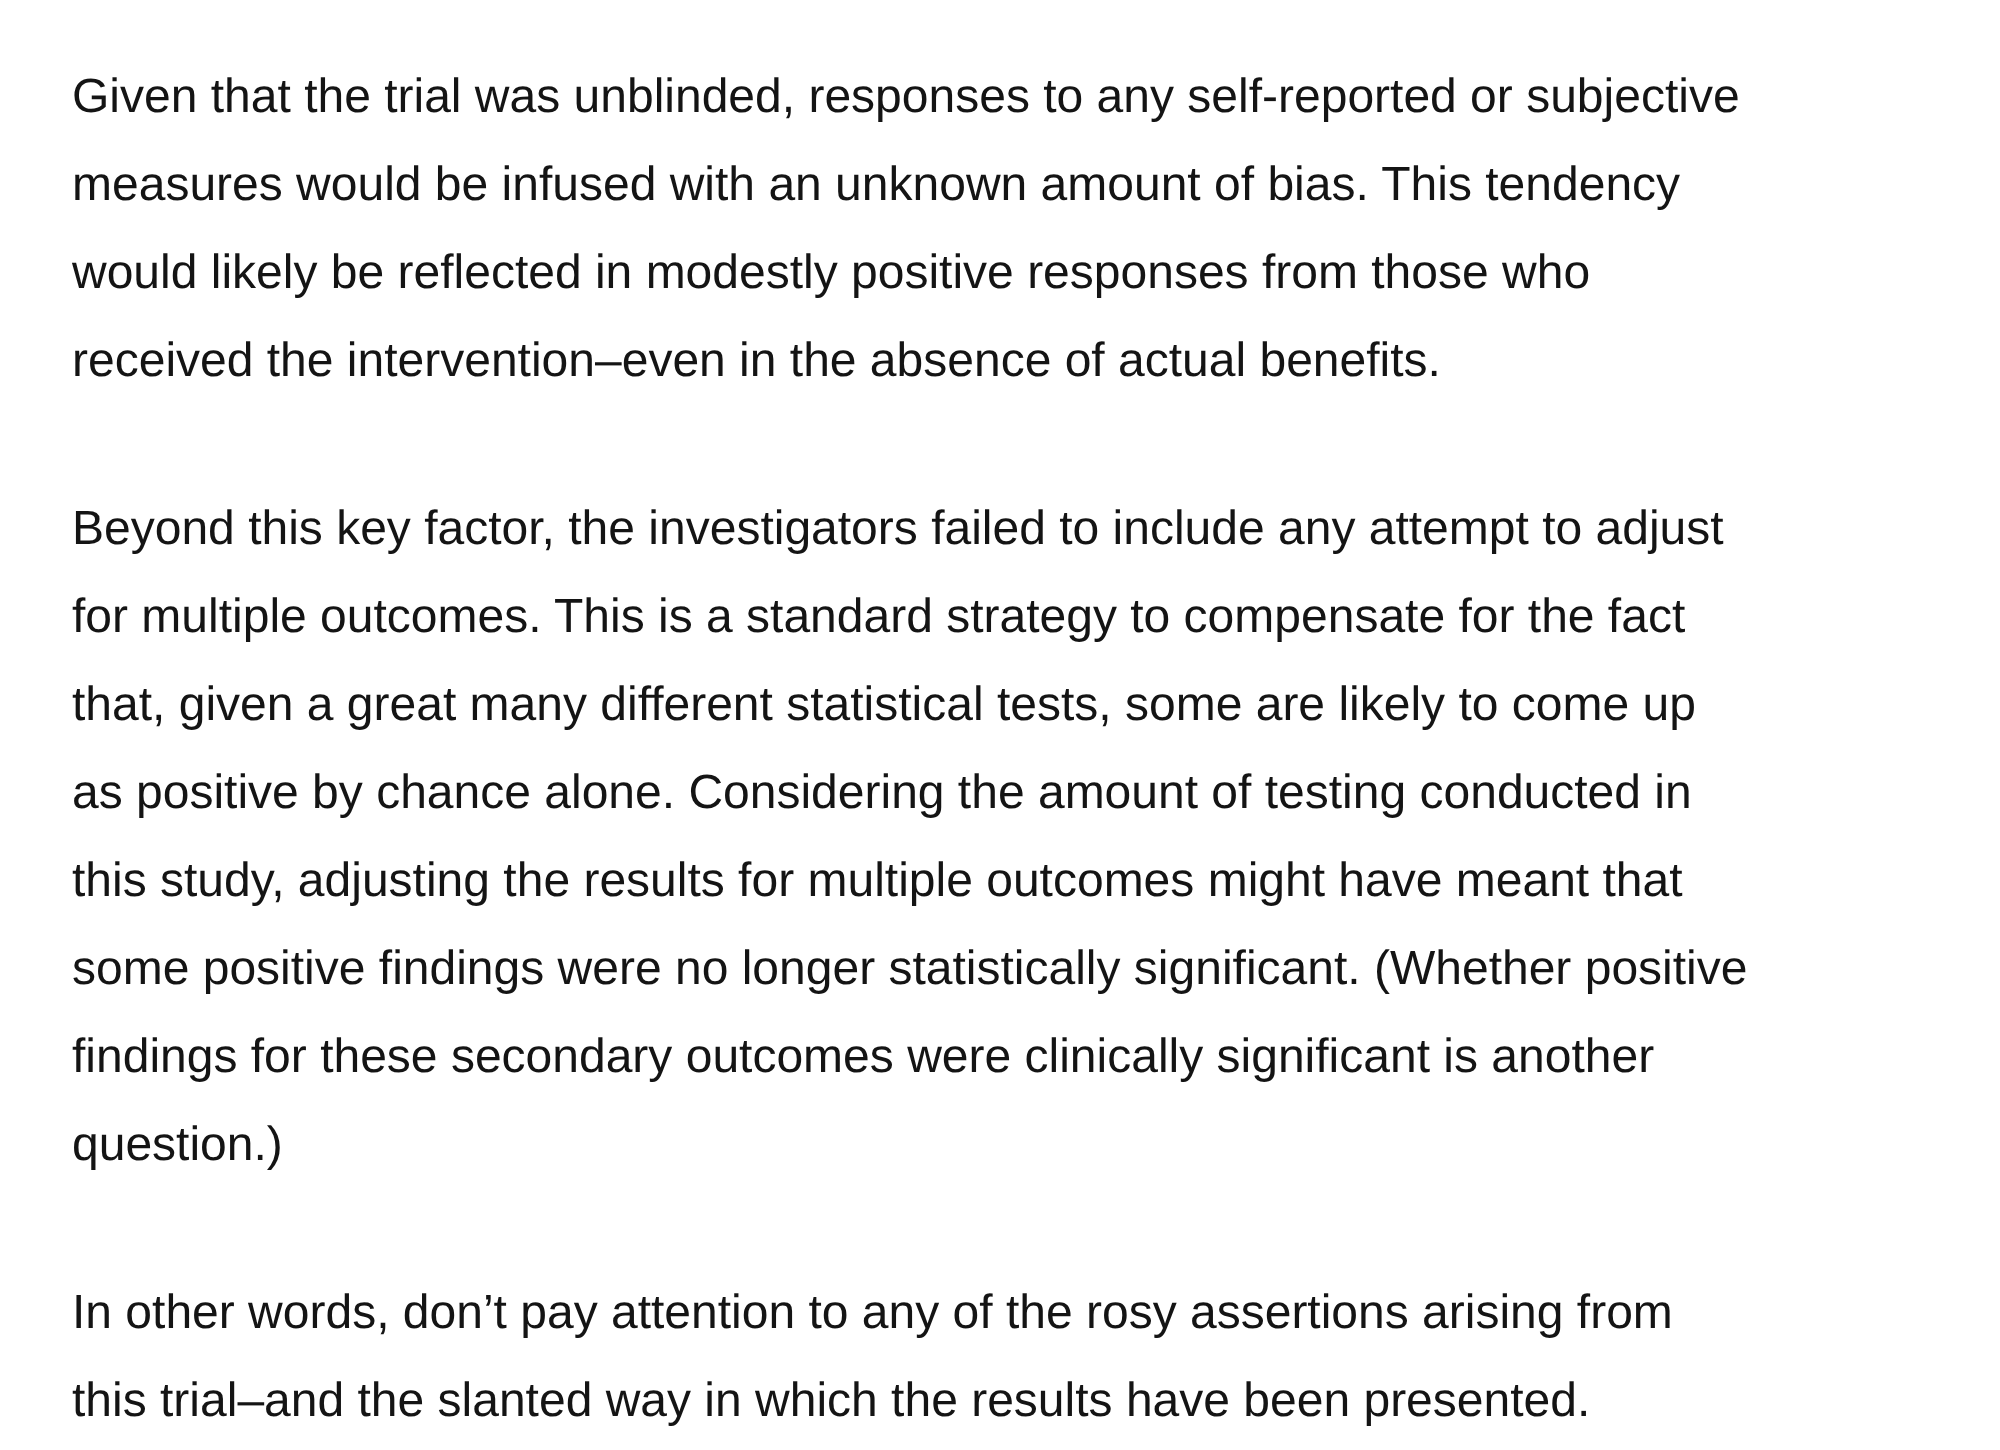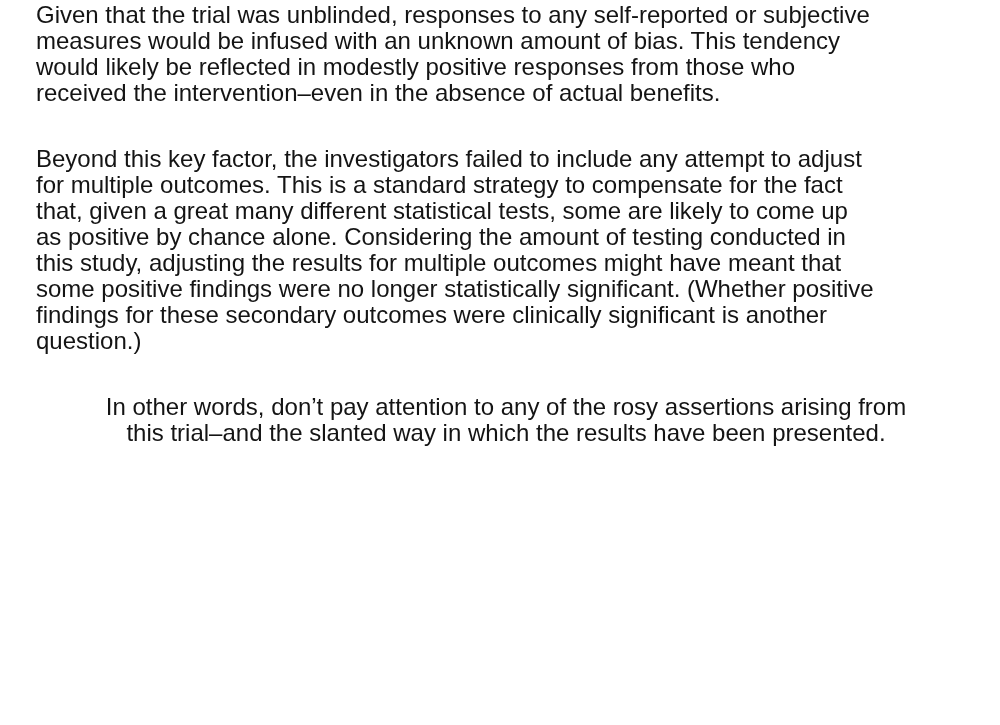--- a/index.html
+++ b/index.html
@@ -9,34 +9,33 @@
     }
     body {
       width: 1000px;
       height: 725px;
       overflow: hidden;
       position: relative;
     }
     .article {
       position: absolute;
       left: 36px;
-      top: 2px;
+      top: 27px;
       width: 940px;
       font-family: "Liberation Sans", sans-serif;
       font-size: 24px;
-      line-height: 26px;
+      line-height: 44px;
       color: #141414;
     }
     .article p {
       margin: 0 0 40px 0;
       white-space: pre-line;
     }
     .article p:last-child {
       margin-bottom: 0;
-      text-align: center;
     }
   </style>
 </head>
 <body>
 
 <div class="article">
   <p>Given that the trial was unblinded, responses to any self-reported or subjective
 measures would be infused with an unknown amount of bias. This tendency
 would likely be reflected in modestly positive responses from those who
 received the intervention–even in the absence of actual benefits.</p>

